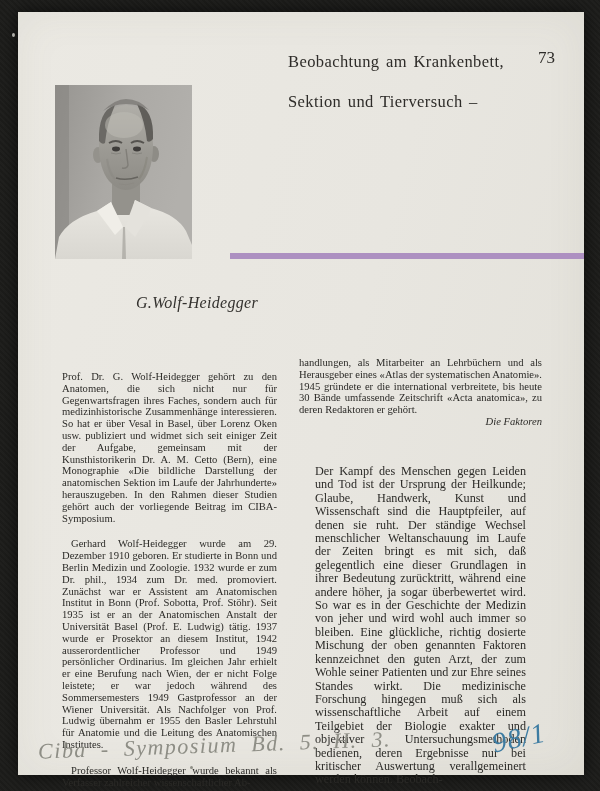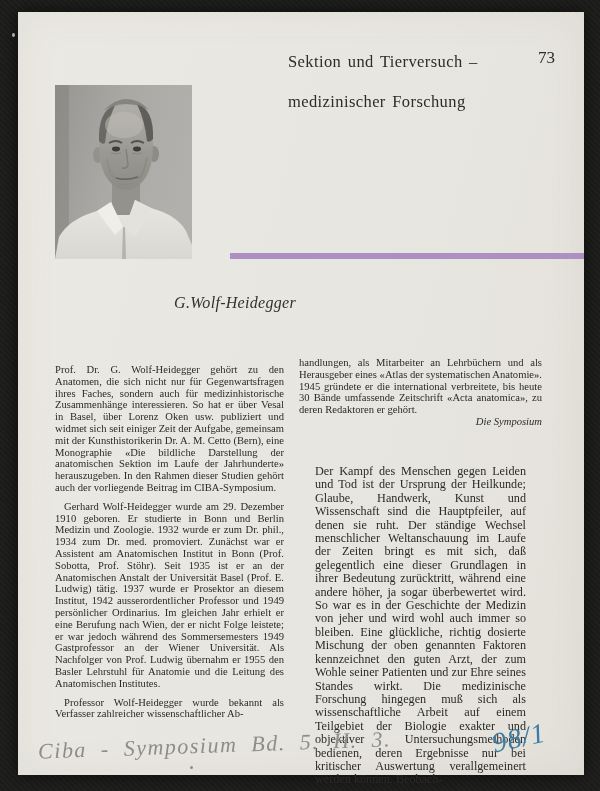--- a/index.html
+++ b/index.html
@@ -10,33 +10,33 @@
     font-family:"Liberation Serif","DejaVu Serif",serif;
   }
   .page{
     position:absolute;left:18px;top:12px;width:566px;height:763px;
     background:linear-gradient(105deg,#ebe9e3 0%,#e8e6e0 55%,#e3e1da 100%);
     box-shadow:0 0 16px rgba(0,0,0,.65), inset 0 0 40px rgba(120,110,90,.08);
   }
   .dust{position:absolute;left:12px;top:33px;width:3px;height:4px;background:#d8d6d0;border-radius:50%;}
   .photo{position:absolute;left:37px;top:73px;width:137px;height:174px;display:block;}
   .caption{
-    position:absolute;left:118px;top:282px;width:160px;text-align:right;
+    position:absolute;left:118px;top:282px;width:160px;text-align:left;
     font-style:italic;font-size:16px;color:#33312e;letter-spacing:.3px;
   }
   .title{
     position:absolute;left:270px;top:30px;width:250px;
     font-size:16.5px;line-height:40px;color:#2e2c29;letter-spacing:.4px;word-spacing:2px;
   }
   .title div{white-space:nowrap;}
   .pagenum{position:absolute;left:520px;top:36px;font-size:17px;color:#2e2c29;}
   .rule{position:absolute;left:212px;top:241px;width:354px;height:6px;background:#ad90c1;}
   .col{position:absolute;width:243px;color:#2b2a27;text-align:justify;}
   .col-left{left:30px;top:345px;font-size:10.6px;line-height:11.8px;}
-  .col-left p{margin:7px;font-family:Liberation Serif, serif;}
+  .col-left p{margin:14px;font-family:Liberation Serif, serif;}
   .col-left p + p{text-indent:9px;}
   .intro-right{left:281px;top:345px;font-size:10.6px;line-height:11.8px;position:absolute;width:243px;color:#2b2a27;text-align:justify;}
   .redaktion{position:absolute;right:0;top:59px;font-style:italic;font-size:10.6px;background:transparent;}
   .article-body{left:281px;top:437px;font-size:12.2px;line-height:13.4px;}
   .article-body p{margin:16px;}
   .hw-pencil{
     position:absolute;left:20px;top:720px;width:380px;
     font-style:italic;font-size:22px;color:#8e8e86;letter-spacing:1.5px;word-spacing:7px;
     transform:rotate(-2deg);white-space:nowrap;
   }
@@ -105,37 +105,37 @@
     <path d="M61,93 Q71,96 83,92" stroke="#66645f" stroke-width="1.6" fill="none"></path>
     <path d="M64,99 Q71,101 79,98" stroke="#8a8882" stroke-width="1" fill="none" opacity="0.7"></path>
 
     <path d="M52,74 Q54,88 60,94" stroke="#8a8882" stroke-width="2" fill="none" opacity="0.5"></path>
     <path d="M92,72 Q90,86 84,94" stroke="#848278" stroke-width="2" fill="none" opacity="0.5"></path>
   </svg>
 
   <div class="caption">G.Wolf-Heidegger</div>
 
   <div class="title">
+    <div>Beobachtung am Krankenbett,</div>
     <div>Sektion und Tierversuch –</div>
-    <div>medizinischer Forschung</div>
   </div>
 
   <div class="pagenum">73</div>
 
   <div class="rule"></div>
 
   <div class="col col-left">
     <p>Prof. Dr. G. Wolf-Heidegger gehört zu den Anatomen, die sich nicht nur für Gegenwartsfragen ihres Faches, sondern auch für medizinhistorische Zusammenhänge interessieren. So hat er über Vesal in Basel, über Lorenz Oken usw. publiziert und widmet sich seit einiger Zeit der Aufgabe, gemeinsam mit der Kunsthistorikerin Dr. A. M. Cetto (Bern), eine Monographie «Die bildliche Darstellung der anatomischen Sektion im Laufe der Jahrhunderte» herauszugeben. In den Rahmen dieser Studien gehört auch der vorliegende Beitrag im CIBA-Symposium.</p>
     <p>Gerhard Wolf-Heidegger wurde am 29. Dezember 1910 geboren. Er studierte in Bonn und Berlin Medizin und Zoologie. 1932 wurde er zum Dr. phil., 1934 zum Dr. med. promoviert. Zunächst war er Assistent am Anatomischen Institut in Bonn (Prof. Sobotta, Prof. Stöhr). Seit 1935 ist er an der Anatomischen Anstalt der Universität Basel (Prof. E. Ludwig) tätig. 1937 wurde er Prosektor an diesem Institut, 1942 ausserordentlicher Professor und 1949 persönlicher Ordinarius. Im gleichen Jahr erhielt er eine Berufung nach Wien, der er nicht Folge leistete; er war jedoch während des Sommersemesters 1949 Gastprofessor an der Wiener Universität. Als Nachfolger von Prof. Ludwig übernahm er 1955 den Basler Lehrstuhl für Anatomie und die Leitung des Anatomischen Institutes.</p>
     <p>Professor Wolf-Heidegger wurde bekannt als Verfasser zahlreicher wissenschaftlicher Ab-</p>
   </div>
 
   <div class="intro-right">
     <span>handlungen, als Mitarbeiter an Lehrbüchern und als Herausgeber eines «Atlas der systematischen Anatomie». 1945 gründete er die international verbreitete, bis heute 30 Bände umfassende Zeitschrift «Acta anatomica», zu deren Redaktoren er gehört.</span>
-    <span class="redaktion">Die Symposium</span>
+    <span class="redaktion">Die Faktoren</span>
   </div>
 
   <div class="col article-body">
     <p>Der Kampf des Menschen gegen Leiden und Tod ist der Ursprung der Heilkunde; Glaube, Handwerk, Kunst und Wissenschaft sind die Hauptpfeiler, auf denen sie ruht. Der ständige Wechsel menschlicher Weltanschauung im Laufe der Zeiten bringt es mit sich, daß gelegentlich eine dieser Grundlagen in ihrer Bedeutung zurücktritt, während eine andere höher, ja sogar überbewertet wird. So war es in der Geschichte der Medizin von jeher und wird wohl auch immer so bleiben. Eine glückliche, richtig dosierte Mischung der oben genannten Faktoren kennzeichnet den guten Arzt, der zum Wohle seiner Patienten und zur Ehre seines Standes wirkt. Die medizinische Forschung hingegen muß sich als wissenschaftliche Arbeit auf einem Teilgebiet der Biologie exakter und objektiver Untersuchungsmethoden bedienen, deren Ergebnisse nur bei kritischer Auswertung verallgemeinert werden können. Beobach-</p>
   </div>
 
   <div class="hw-pencil">Ciba - Symposium  Bd. 5. H. 3.</div>
   <div class="pencil-dot"></div>
   <div class="hw-blue">98/1</div>
 

